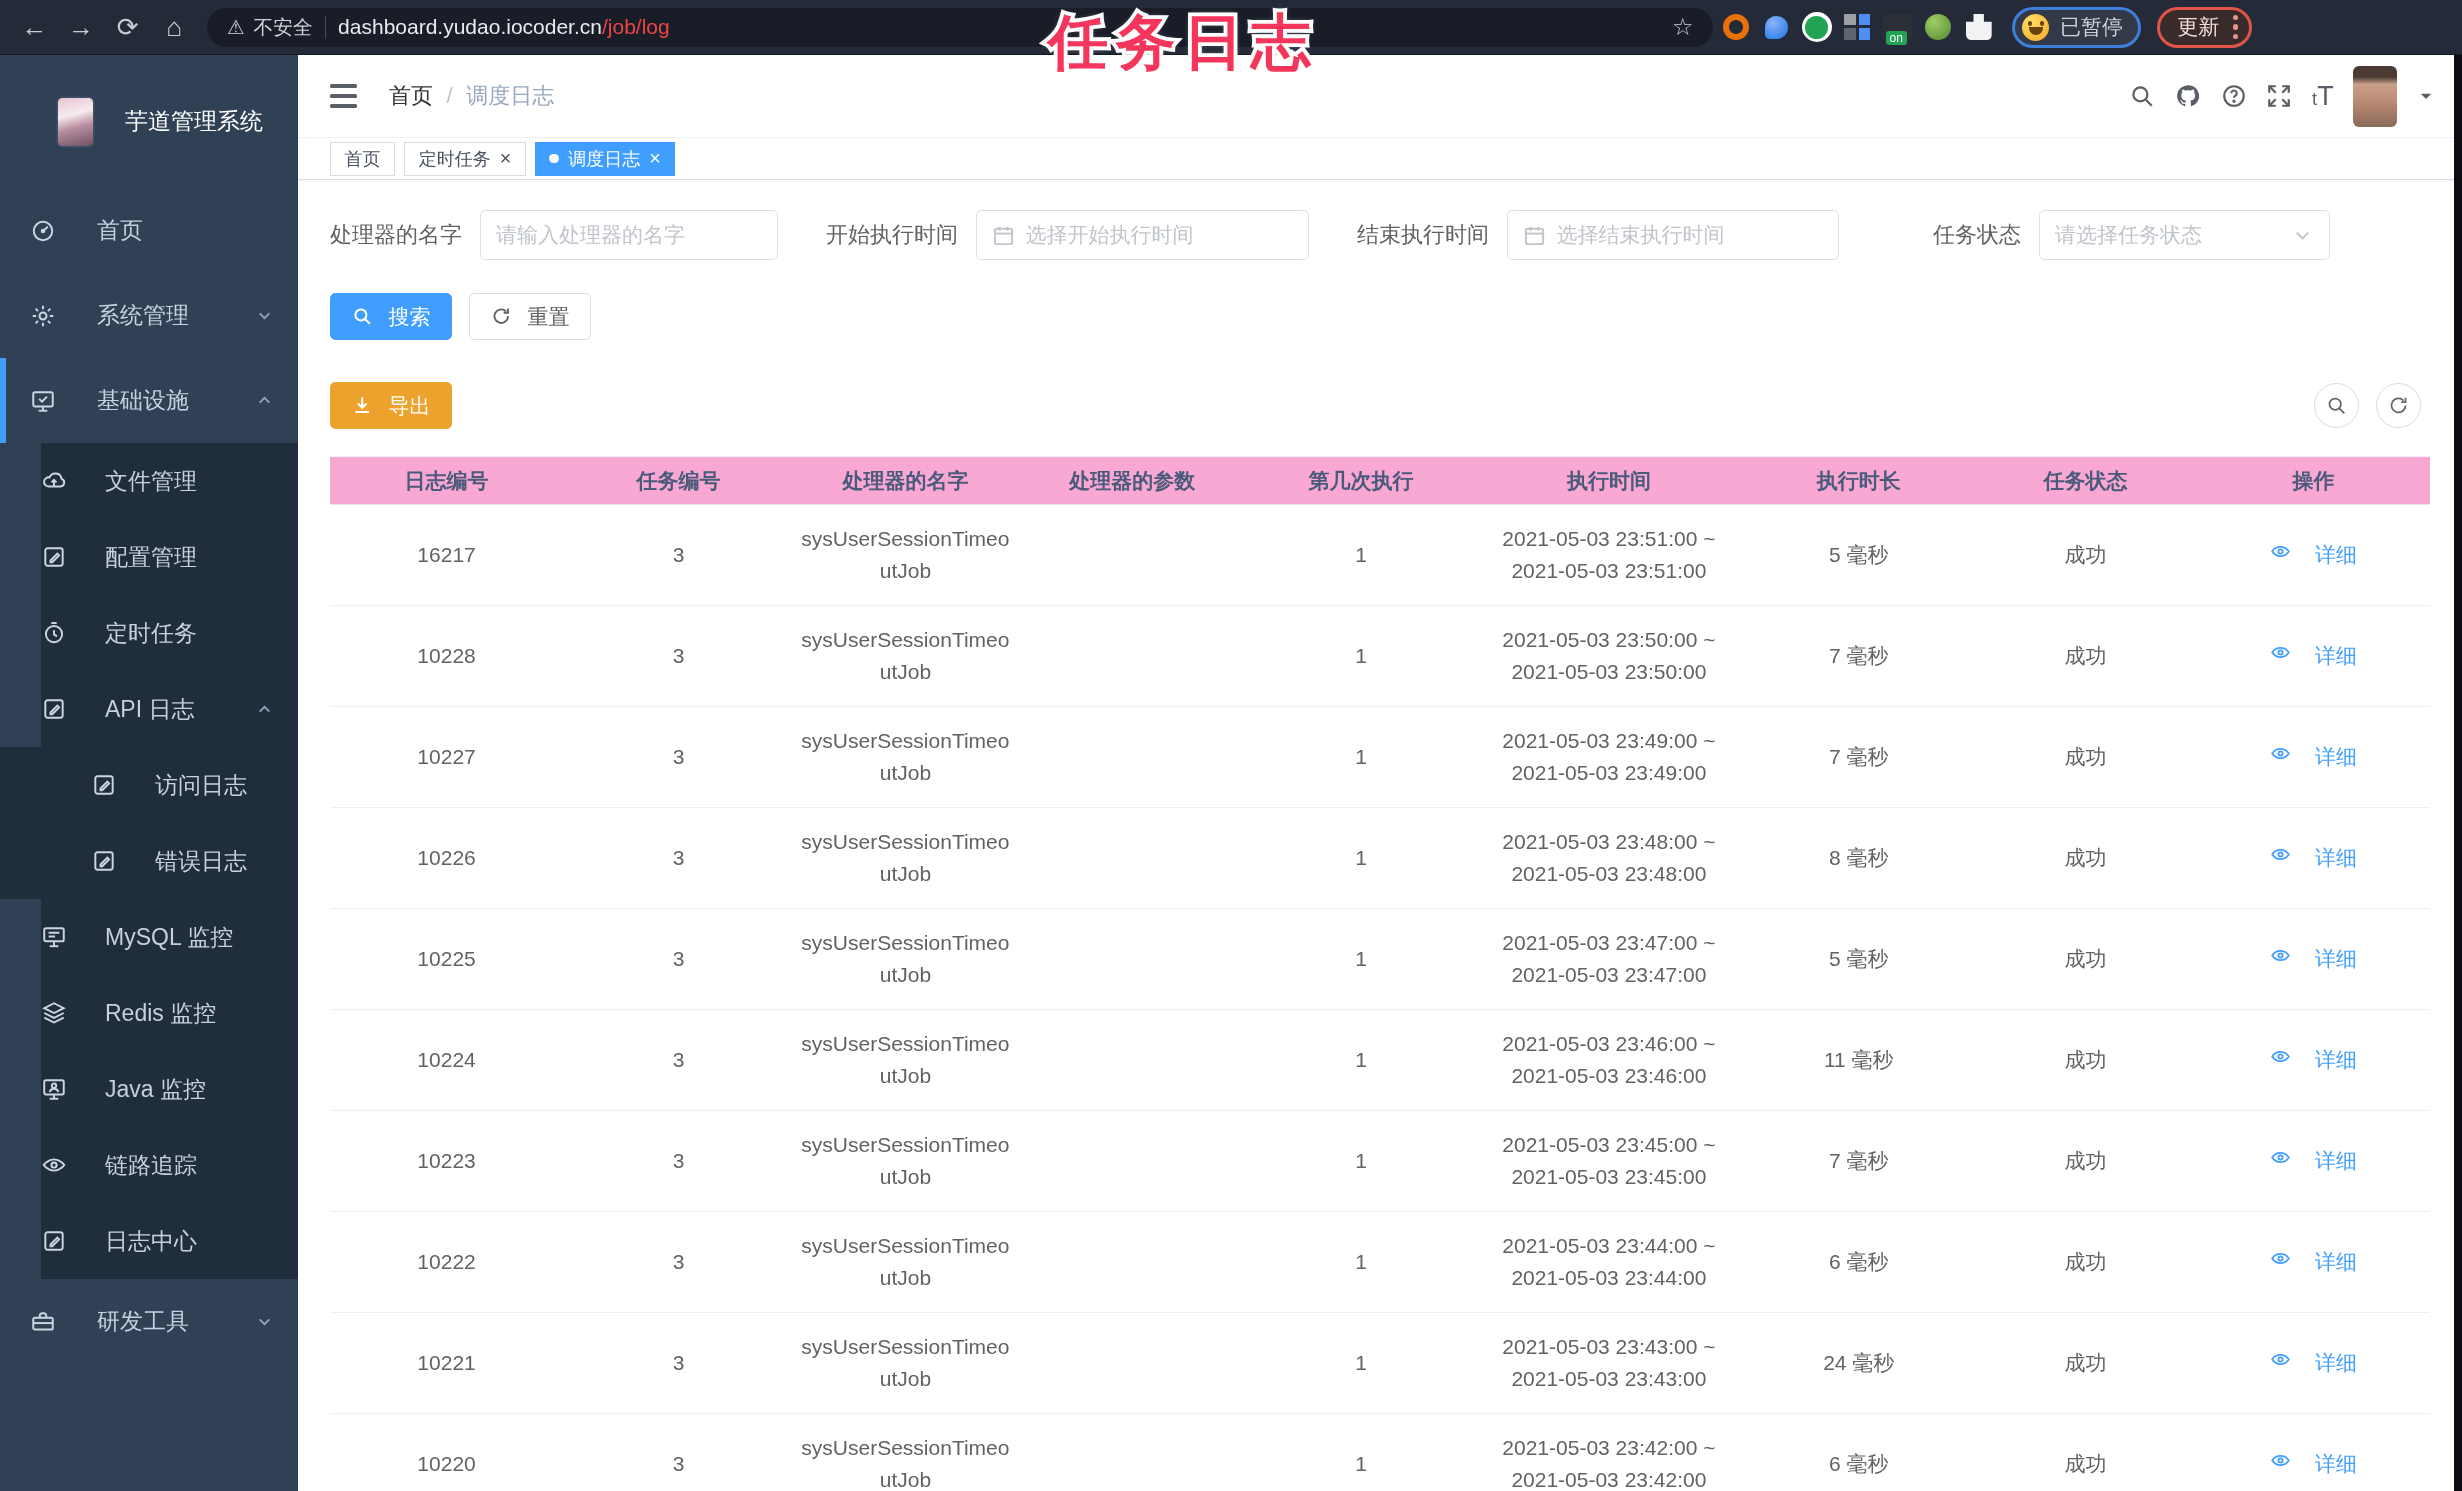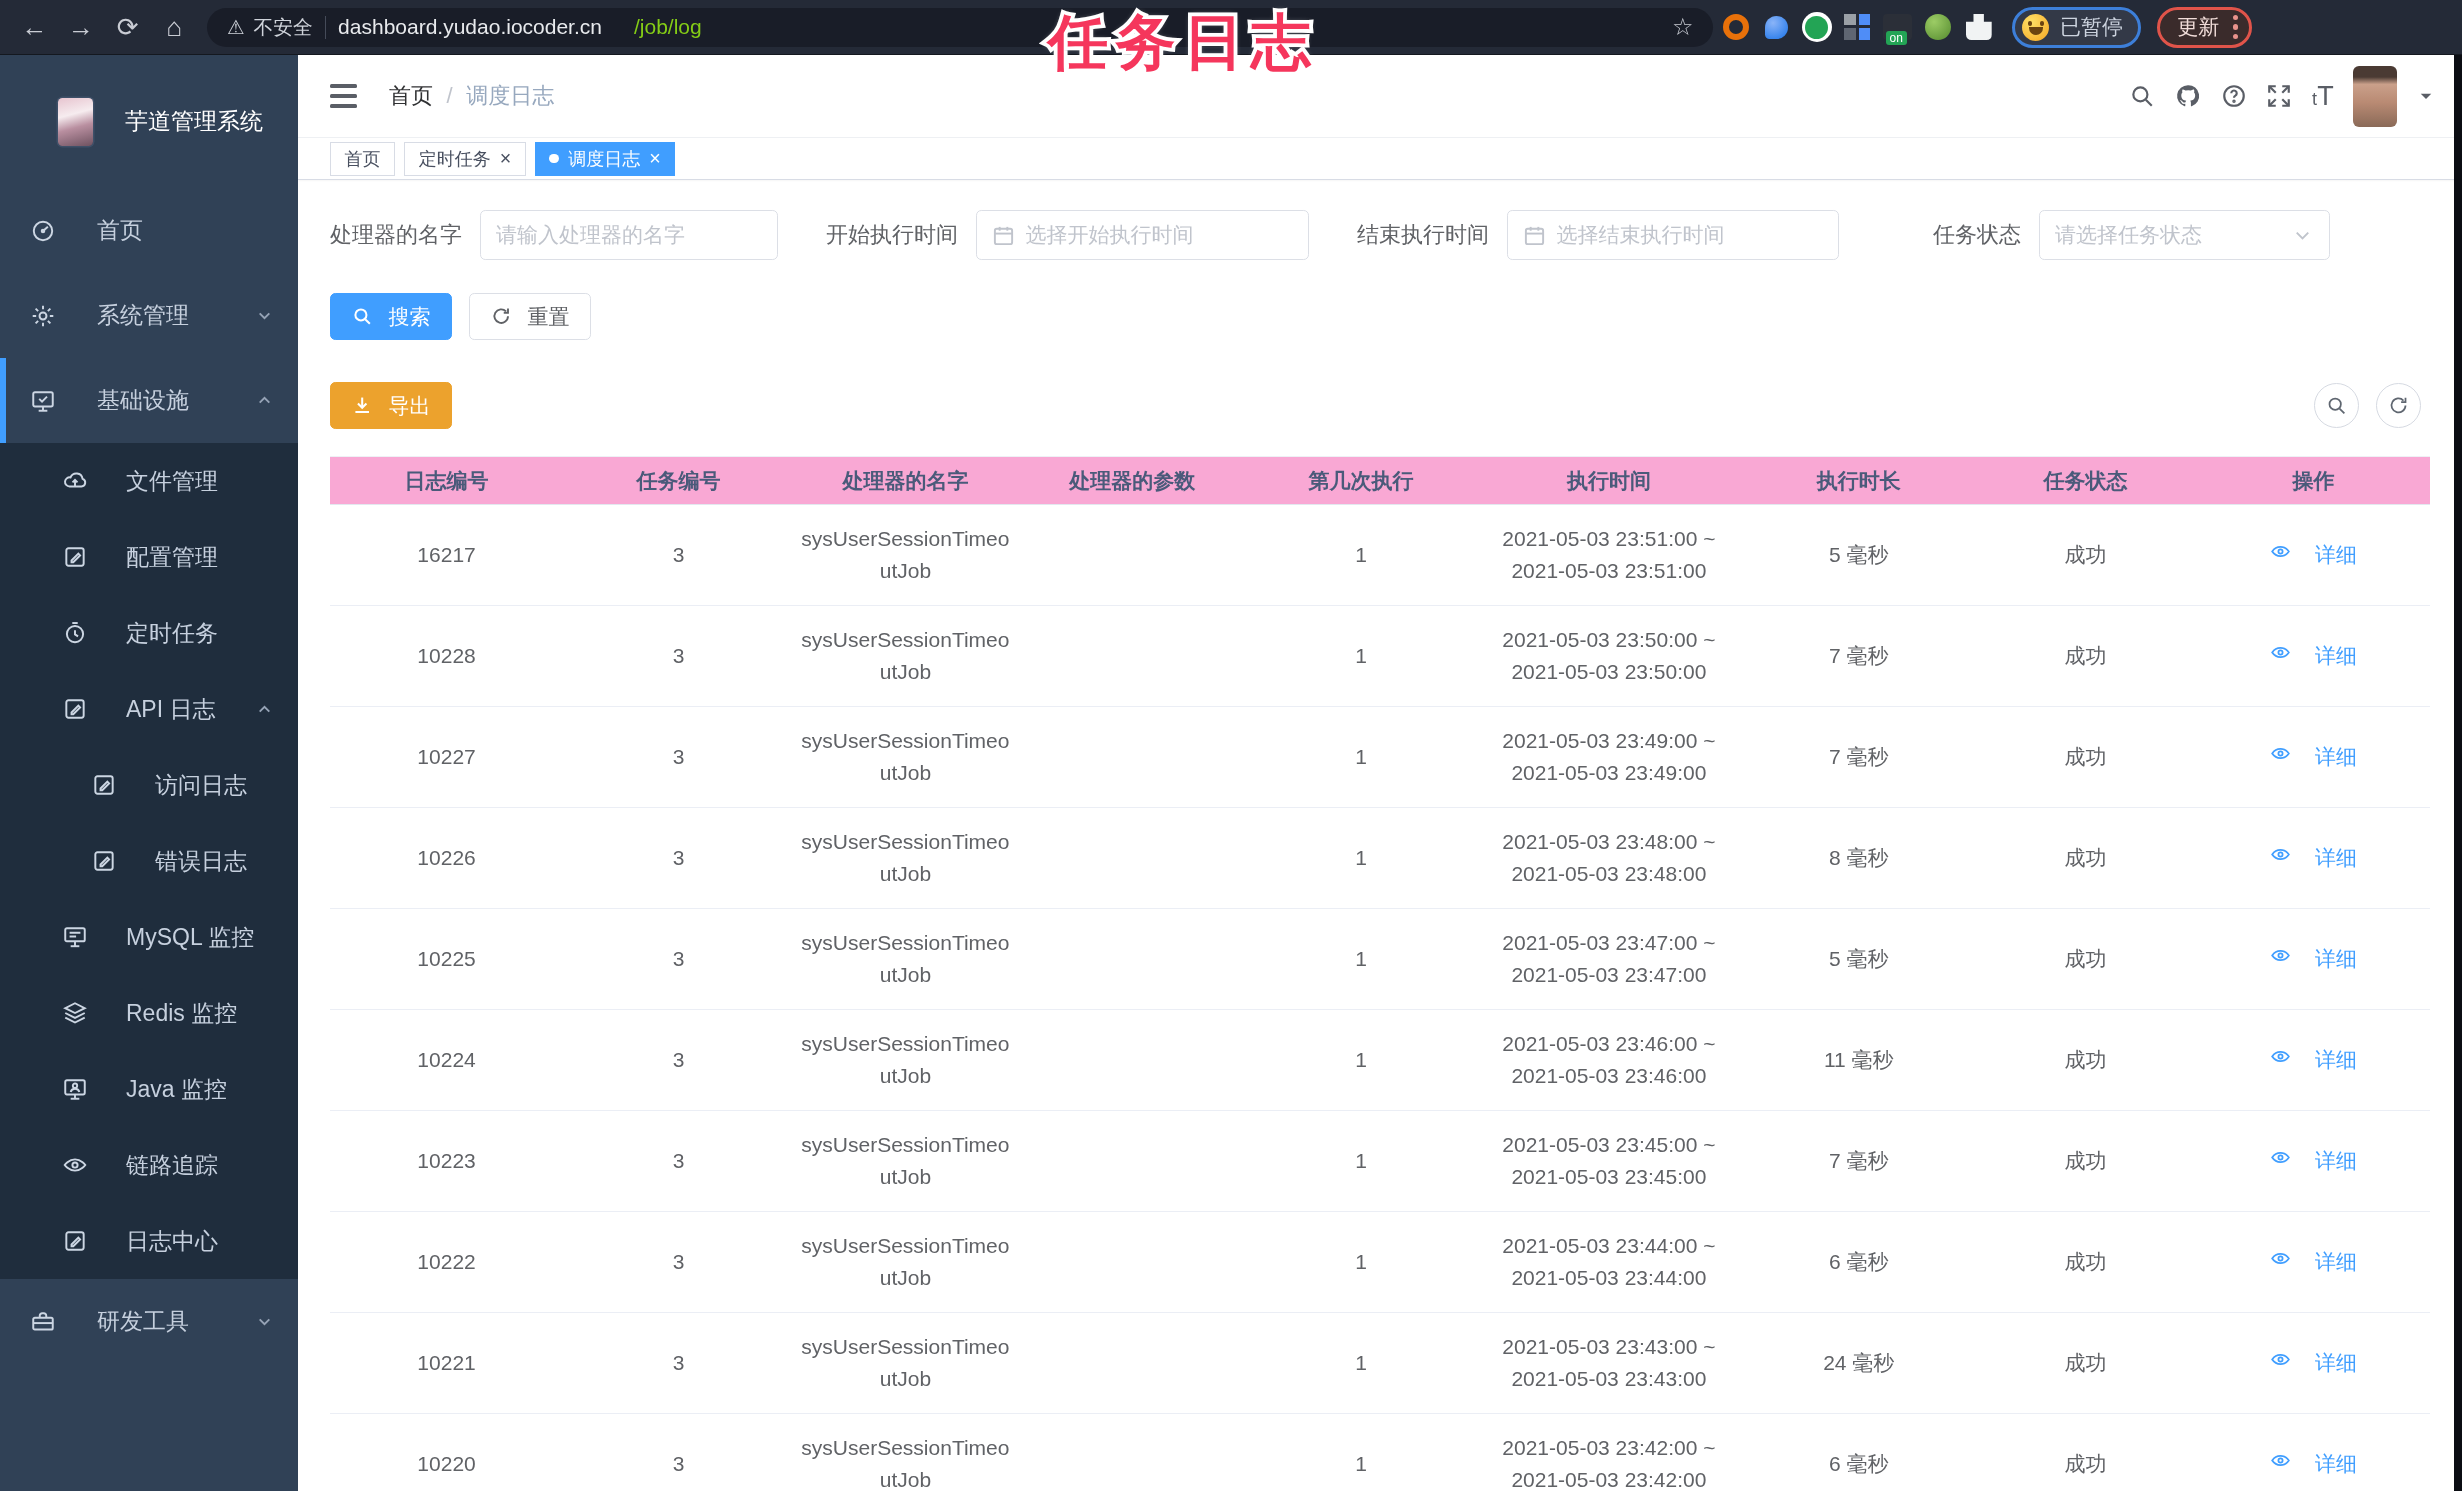--- a/index.html
+++ b/index.html
@@ -7,21 +7,21 @@
   body { font-family:"Liberation Sans", sans-serif; }
   .screen { position:relative; width:2462px; height:1491px; overflow:hidden; background:#fff; }
 
   
   .browser-bar { position:absolute; top:0; left:0; width:2462px; height:55px; background:#242a37; display:flex; align-items:center; padding:0 13.6px; gap:4.5px; border-bottom:1.5px solid #14181f; }
   .bnav { width:42px; height:42px; display:flex; align-items:center; justify-content:center; color:#c9ccd4; font-size:26px; border-radius:50%; flex:none; }
   .url-pill { flex:1; max-width:1506px; height:39px; background:#191d28; border-radius:19.7px; display:flex; align-items:center; padding:0 19.7px; gap:12px; margin-left:7.6px; }
   .url-sec { color:#cfd3da; font-size:19.7px; display:flex; align-items:center; gap:9px; flex:none; }
   .url-divider { width:1.5px; height:23px; background:#454b59; flex:none; }
   .url-text { font-size:21px; color:#e8eaed; white-space:nowrap; overflow:hidden; flex:1; }
-  .url-text .path { color:#84cc16;margin-left:32px; }
+  .url-text .path { color:#ef4444; }
   .star { color:#c9ccd4; font-size:24px; flex:none; }
   .ext { width:36px; height:36px; display:flex; align-items:center; justify-content:center; flex:none; position:relative; }
   .ext-orange { width:26px; height:26px; border:6.8px solid #e8710a; border-radius:50%; }
   .ext-drop { width:23px; height:23px; background:radial-gradient(circle at 35% 30%, #8ab4f8, #1a73e8); border-radius:50% 50% 50% 4.5px; }
   .ext-greeny { width:30px; height:30px; background:#fff; border-radius:50%; display:flex; align-items:center; justify-content:center; }
   .ext-greeny i { width:23px; height:23px; background:#23a455; border-radius:50%; display:block; }
   .ext-grid { width:26px; height:26px; display:grid; grid-template-columns:11.4px 11.4px; grid-template-rows:11.4px 11.4px; gap:3px; }
   .ext-grid b:nth-child(1){background:#9aa0a6;} .ext-grid b:nth-child(2){background:#4f8df7;} .ext-grid b:nth-child(3){background:#5f6672;} .ext-grid b:nth-child(4){background:#4f8df7;}
   .ext-on { width:29px; height:26px; background:#2b2f38; border-radius:3.8px; }
   .ext-leaf { width:26px; height:26px; background:radial-gradient(circle at 35% 30%, #9ccc65, #558b2f); border-radius:50%; }
@@ -46,21 +46,21 @@
   .logo-img { width:35px; height:48px; border-radius:4.5px; background:linear-gradient(165deg,#e7c4cf 0%,#f6ecef 35%,#b98fa0 60%,#6e5260 100%); box-shadow:0 0 0 1.5px #3e5068; }
   .logo-title { color:#ffffff; font-size:23px; }
   .menu-item { position:relative; display:flex; align-items:center; color:#c6d0de; cursor:pointer; }
   .menu-item .mi-label { font-size:23px; white-space:nowrap; }
   .menu-item .mi-icon { display:flex; align-items:center; justify-content:center; color:#ccd6e3; }
   .menu-item .mi-icon svg { width:26px; height:26px; }
   .menu-item .mi-chevron { position:absolute; right:23px; color:#96a3b6; display:flex; }
   .menu-item .mi-chevron svg { width:21px; height:21px; }
   .depth0 { height:85px; padding-left:30px; background:#304156; }
   .depth0 .mi-label { margin-left:41px; }
-  .depth1 { height:76px; padding-left:62px; background:#1f2d3d; }
+  .depth1 { height:76px; background:#1f2d3d;margin-left:41px; }
   .depth1 .mi-label { margin-left:38px; }
   .depth2 { height:76px; padding-left:91px; background:#1f2d3d; }
   .depth2 .mi-label { margin-left:38px; }
   .menu-item.active:before { content:""; position:absolute; left:0; top:0; width:6px; height:100%; background:#409eff; }
 
   .main { flex:1; height:100%; background:#fff; display:flex; flex-direction:column; overflow:hidden; }
 
   
   .navbar { height:83px; display:flex; align-items:center; padding:0 27px 0 32px; border-bottom:0.8px solid #eef0f3; flex:none; }
   .hamburger { width:33px; height:33px; display:flex; flex-direction:column; justify-content:center; gap:6px; }

